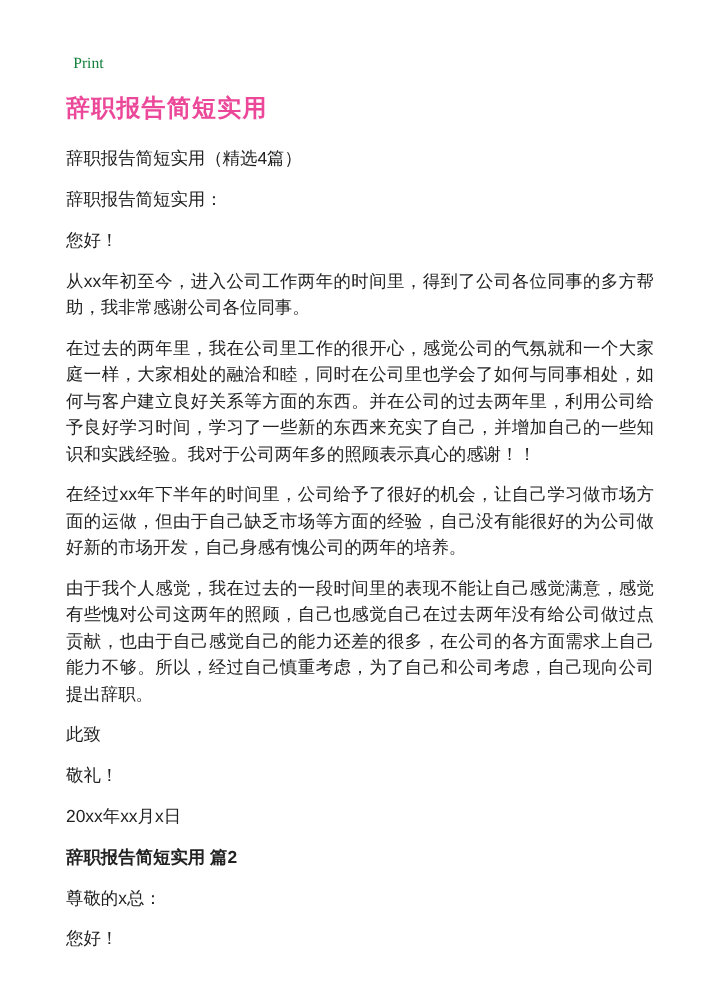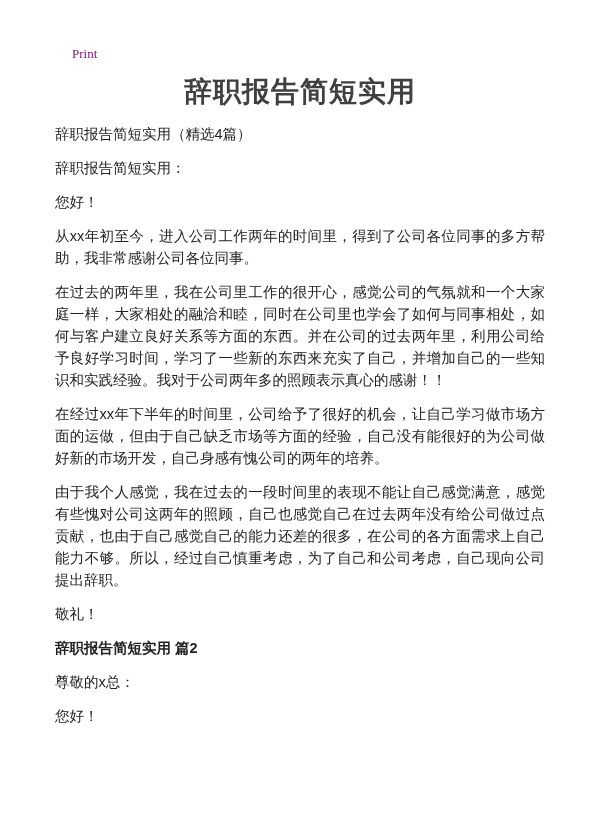--- a/index.html
+++ b/index.html
@@ -19,30 +19,29 @@
     width: 600px;
     min-height: 828px;
     background: #ffffff;
     padding: 44px 55px 40px 55px;
   }
   .print-link {
     display: inline-block;
     font-family: "Liberation Serif", serif;
     font-size: 13px;
     line-height: 18px;
-    color: #701a75;
-    margin: 0 0 8px 17px;
+    color: #15803d;
+    margin: 0 0 8px 6px;
     cursor: pointer;
   }
   h1.doc-title {
-    font-size: 28px;
+    font-size: 20px;
     line-height: 26px;
     font-weight: bold;
-    text-align: center;
-    color: #404040;
+    color: #ec4899;
     letter-spacing: 1px;
     margin: 8px 0 18px 0;
   }
   p.line, h2.sec-heading {
     font-size: 14.5px;
     line-height: 22px;
     margin: 12px 0 9px 0;
     color: #222222;
   }
   p.line {
@@ -65,20 +64,22 @@
 
   <p class="line">辞职报告简短实用（精选4篇）</p>
 
 
   <p class="line">辞职报告简短实用：</p>
   <p class="line">您好！</p>
   <p class="line">从xx年初至今，进入公司工作两年的时间里，得到了公司各位同事的多方帮助，我非常感谢公司各位同事。</p>
   <p class="line">在过去的两年里，我在公司里工作的很开心，感觉公司的气氛就和一个大家庭一样，大家相处的融洽和睦，同时在公司里也学会了如何与同事相处，如何与客户建立良好关系等方面的东西。并在公司的过去两年里，利用公司给予良好学习时间，学习了一些新的东西来充实了自己，并增加自己的一些知识和实践经验。我对于公司两年多的照顾表示真心的感谢！！</p>
   <p class="line">在经过xx年下半年的时间里，公司给予了很好的机会，让自己学习做市场方面的运做，但由于自己缺乏市场等方面的经验，自己没有能很好的为公司做好新的市场开发，自己身感有愧公司的两年的培养。</p>
   <p class="line">由于我个人感觉，我在过去的一段时间里的表现不能让自己感觉满意，感觉有些愧对公司这两年的照顾，自己也感觉自己在过去两年没有给公司做过点贡献，也由于自己感觉自己的能力还差的很多，在公司的各方面需求上自己能力不够。所以，经过自己慎重考虑，为了自己和公司考虑，自己现向公司提出辞职。</p>
+  <p class="line">此致</p>
   <p class="line">敬礼！</p>
+  <p class="line">20xx年xx月x日</p>
 
   <h2 class="sec-heading">辞职报告简短实用 篇2</h2>
 
   <p class="line">尊敬的x总：</p>
   <p class="line">您好！</p>
 
 </div>
 
 </body></html>

